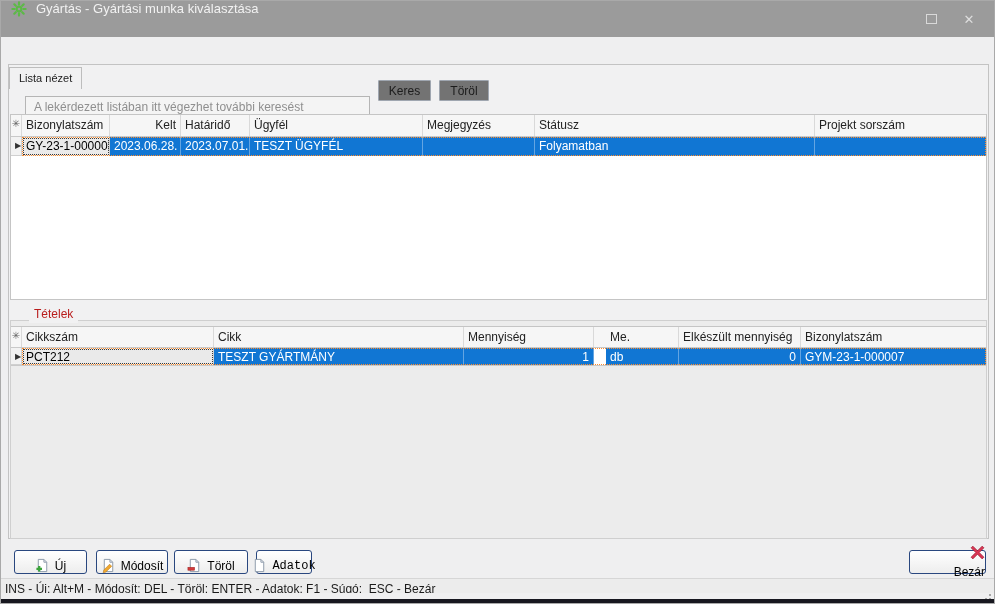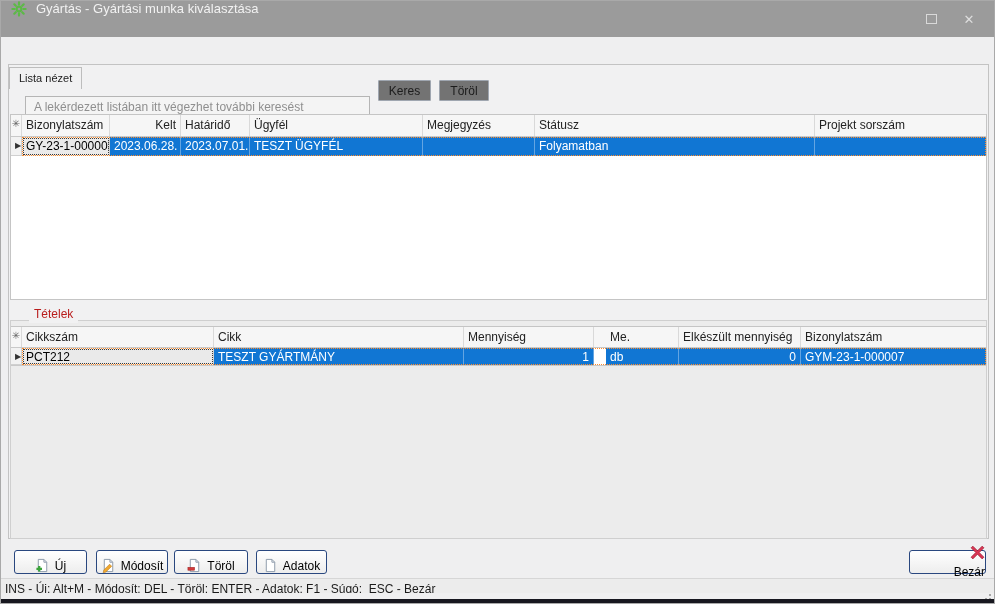--- a/index.html
+++ b/index.html
@@ -91,21 +91,21 @@
   
   .navbtn {
     position: absolute; top: 549px; height: 24px; border: 1px solid #29477f; border-radius: 3px;
     background: linear-gradient(#ffffff, #ededed); display: flex; align-items: flex-end;
     justify-content: center; gap: 5px; font: 12px "Liberation Sans", sans-serif; color: #000;
     cursor: default;
   }
   .b-uj { left: 13px; width: 73px; }
   .b-modosit { left: 95px; width: 72px; }
   .b-torol { left: 173px; width: 74px; }
-  .b-adatok { left: 255px; width: 71px; }
+  .b-adatok { left: 255px; width: 56px; font-family: Liberation Mono, monospace; }
   .b-bezar { left: 908px; width: 77px; flex-direction: column; }
   .navbtn svg { flex: 0 0 auto; }
   
   .statusbar {
     position: absolute; left: 0; top: 577px; width: 100%; height: 15px;
     background: #ececec; border-top: 1px solid #d6d6d6; line-height: 20px;
     padding-left: 4px; color: #1a1a1a; font-size: 12px; white-space: pre; overflow: hidden;
   }
   .grip { position: absolute; right: 3px; bottom: 3px; width: 2px; height: 2px;
     background: #a6a6a6; box-shadow: -4px 0 0 #a6a6a6, 0 -4px 0 #a6a6a6; }

